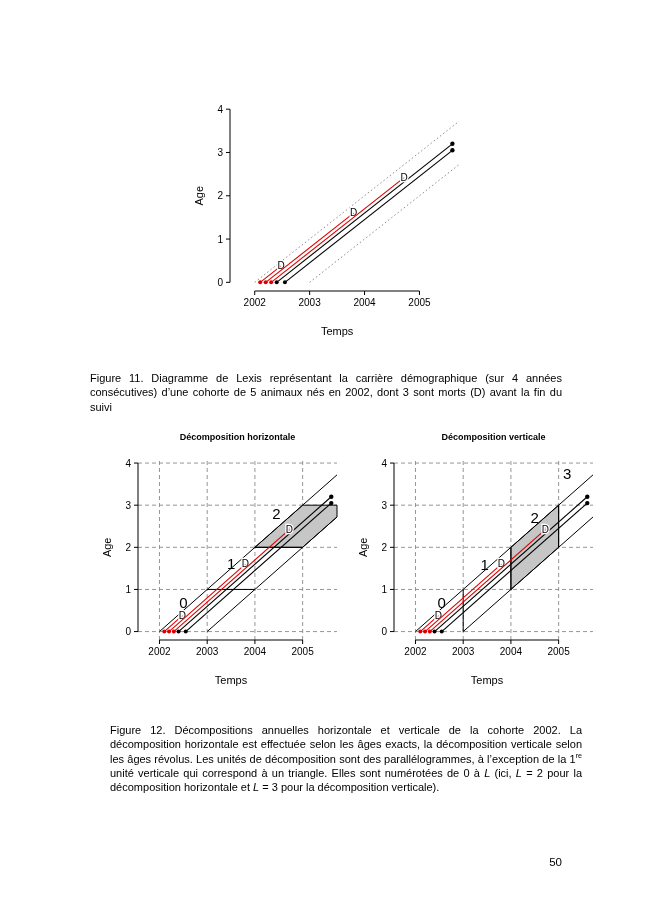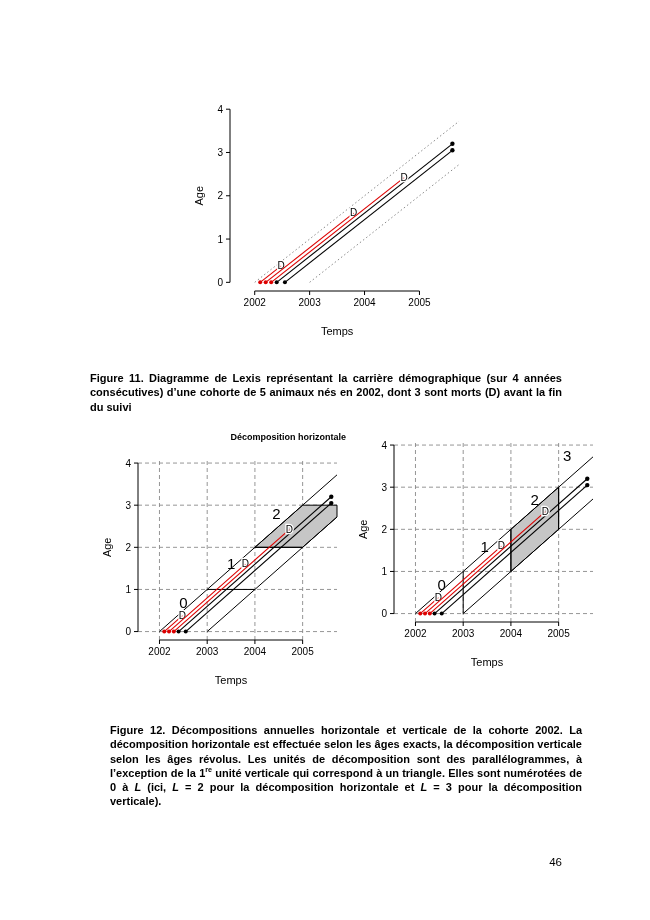--- a/index.html
+++ b/index.html
@@ -3,28 +3,28 @@
 <meta charset="utf-8">
 <style>
   html,body{margin:0;padding:0;}
   body{
     width:650px;height:920px;position:relative;background:#ffffff;
     font-family:"Liberation Sans",sans-serif;color:#000;overflow:hidden;
   }
   .abs{position:absolute;}
   .caption{
     position:absolute;left:90px;width:472px;
-    font-weight:bold;font-size:11px;line-height:1.3;
+    font-weight:normal;font-size:11px;line-height:1.3;
     text-align:justify;color:#000;
   }
   #fig11-caption{top:360px;}
   #fig12-caption{top:712px;margin-left:20px;}
   .chart-title{
     font-weight:bold;font-size:9px;height:16px;margin-bottom:2px;
-    text-align:right;box-sizing:border-box;
+    text-align:center;box-sizing:border-box;
   }
   svg text{font-family:"Liberation Sans",sans-serif;fill:#000;}
   .page-number{
     position:absolute;left:90px;top:856px;width:472px;
     text-align:right;font-size:11.5px;
   }
 </style>
 </head>
 <body>
 
@@ -128,20 +128,21 @@
       <line x1="158.91846522781788" y1="190" x2="158.91846522781788" y2="194" stroke="#000" stroke-width="1"></line>
       <text x="158.91846522781788" y="205" text-anchor="middle" font-size="10">2004</text>
       <line x1="206.64028776978347" y1="190" x2="206.64028776978347" y2="194" stroke="#000" stroke-width="1"></line>
       <text x="206.64028776978347" y="205" text-anchor="middle" font-size="10">2005</text>
       <text x="15" y="97.31481481481482" text-anchor="middle" font-size="11" transform="rotate(-90 15 97.31481481481482)">Age</text>
       <text x="135.05755395683508" y="234" text-anchor="middle" font-size="11">Temps</text>
     </svg>
 </div>
 
 <div class="abs" style="left:352px;top:432px;width:250px;">
+  <div class="chart-title" style="padding-left:33px;">Décomposition verticale</div>
   <svg width="250" height="240">
       <line x1="63.47482014388669" y1="190" x2="63.47482014388669" y2="8" stroke="#8a8a8a" stroke-width="0.9" stroke-dasharray="4,3"></line>
       <line x1="111.19664268585228" y1="190" x2="111.19664268585228" y2="8" stroke="#8a8a8a" stroke-width="0.9" stroke-dasharray="4,3"></line>
       <line x1="158.91846522781788" y1="190" x2="158.91846522781788" y2="8" stroke="#8a8a8a" stroke-width="0.9" stroke-dasharray="4,3"></line>
       <line x1="206.64028776978347" y1="190" x2="206.64028776978347" y2="8" stroke="#8a8a8a" stroke-width="0.9" stroke-dasharray="4,3"></line>
       <line x1="42" y1="181.57407407407408" x2="241" y2="181.57407407407408" stroke="#8a8a8a" stroke-width="0.9" stroke-dasharray="4,3"></line>
       <line x1="42" y1="139.44444444444446" x2="241" y2="139.44444444444446" stroke="#8a8a8a" stroke-width="0.9" stroke-dasharray="4,3"></line>
       <line x1="42" y1="97.31481481481481" x2="241" y2="97.31481481481481" stroke="#8a8a8a" stroke-width="0.9" stroke-dasharray="4,3"></line>
       <line x1="42" y1="55.18518518518519" x2="241" y2="55.18518518518519" stroke="#8a8a8a" stroke-width="0.9" stroke-dasharray="4,3"></line>
       <line x1="42" y1="13.055555555555559" x2="241" y2="13.055555555555559" stroke="#8a8a8a" stroke-width="0.9" stroke-dasharray="4,3"></line>
@@ -190,13 +191,13 @@
       <text x="158.91846522781788" y="205" text-anchor="middle" font-size="10">2004</text>
       <line x1="206.64028776978347" y1="190" x2="206.64028776978347" y2="194" stroke="#000" stroke-width="1"></line>
       <text x="206.64028776978347" y="205" text-anchor="middle" font-size="10">2005</text>
       <text x="15" y="97.31481481481482" text-anchor="middle" font-size="11" transform="rotate(-90 15 97.31481481481482)">Age</text>
       <text x="135.05755395683508" y="234" text-anchor="middle" font-size="11">Temps</text>
     </svg>
 </div>
 
 <p class="caption" id="fig12-caption"><span>Figure 12. Décompositions annuelles horizontale et verticale de la cohorte 2002. La décomposition horizontale est effectuée selon les âges exacts, la décomposition verticale selon les âges révolus. Les unités de décomposition sont des parallélogrammes, à l’exception de la 1</span><span style="vertical-align: super; font-size: 0.65em;">re</span><span> unité verticale qui correspond à un triangle. Elles sont numérotées de 0 à </span><span style="font-style: italic;">L</span><span> (ici, </span><span style="font-style: italic;">L</span><span> = 2 pour la décomposition horizontale et </span><span style="font-style: italic;">L</span><span> = 3 pour la décomposition verticale).</span></p>
 
-<div class="page-number">46</div>
+<div class="page-number">50</div>
 
 </body></html>

